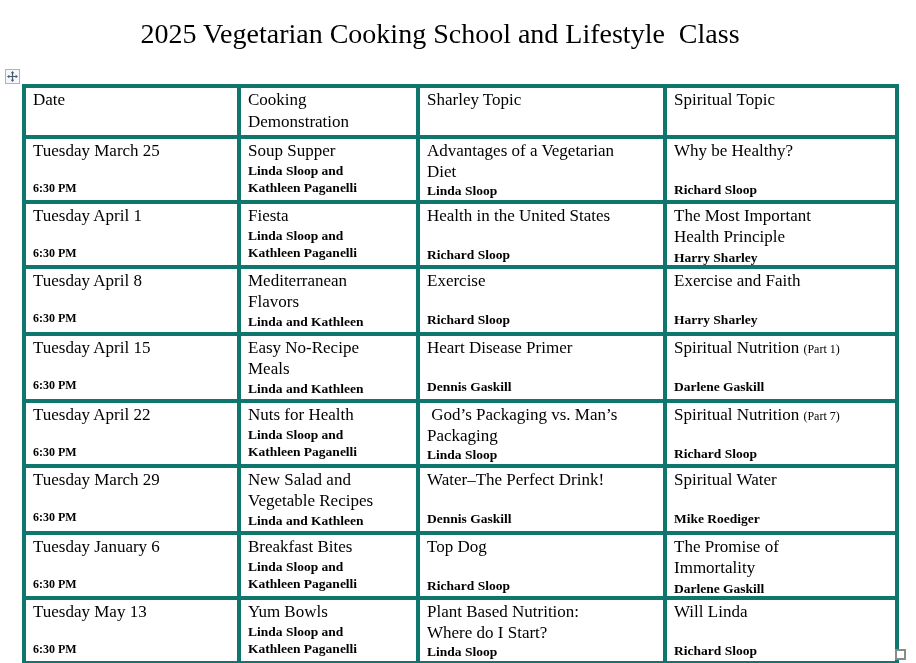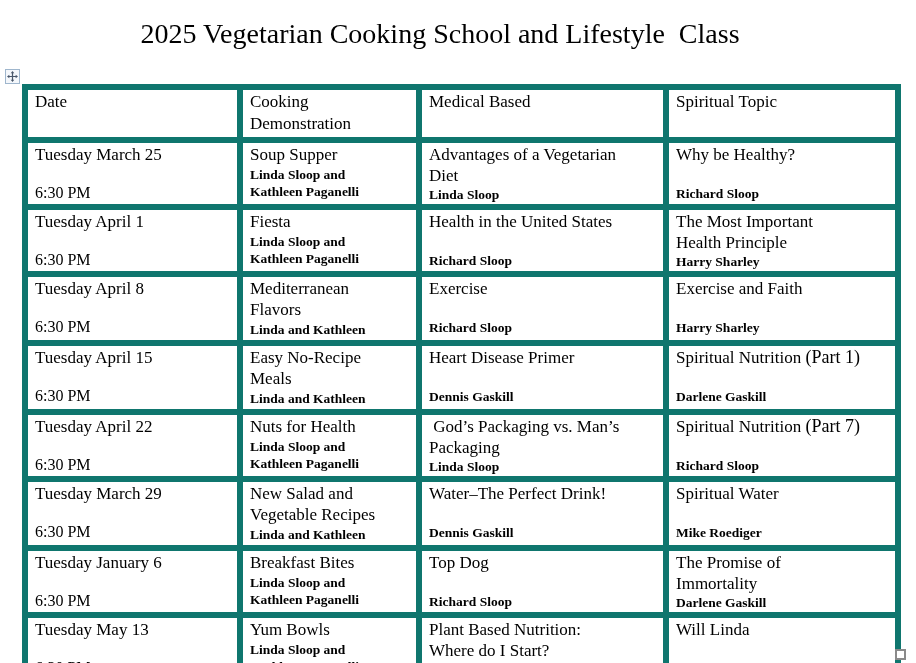--- a/index.html
+++ b/index.html
@@ -14,31 +14,31 @@
   .move-handle { position:absolute; left:5px; top:69px; width:15px; height:15px;
                  border:1px solid #9fb6cd; background:#f4f7fb;
                  display:flex; align-items:center; justify-content:center; cursor:move; }
 
   
   .resize-handle { position:absolute; left:895px; top:649px; width:11px; height:11px;
                    border:2px solid #8a8a8a; background:#fff; cursor:nwse-resize; }
 
   table.schedule { position:absolute; left:22px; top:84px; width:873px;
                    border-collapse:collapse; table-layout:fixed; }
-  th, td { border:6px solid #0f766e; vertical-align:top; text-align:left;
+  th, td { border:4px solid #0f766e; vertical-align:top; text-align:left;
            padding:1px 7px 2px 7px; overflow:hidden; font-weight:normal; }
   th { height:46px; font-size:17px; line-height:22px; white-space:pre-line; }
   tr.data-row td { height:64px;margin-left:44px; }
 
   .vcell { display:flex; flex-direction:column; justify-content:space-between; height:58px; }
   .cell-title { font-size:17px; line-height:21px; white-space:pre-line; }
-  .title-suffix { font-size:18px; }
+  .title-suffix { font-size:12px; }
   .presenter { font-size:13.5px; line-height:17px; white-space:pre-line;font-weight:bold; }
   .date-text { font-size:17px; line-height:21px; }
-  .time-text { font-size:16px; line-height:19px; }
+  .time-text { font-size:12px; line-height:19px;font-weight:bold; }
   .cook-presenter { margin-top:1px; }
 </style>
 </head>
 <body>
 
 <div class="page">
 
   <div class="page-title">2025 Vegetarian Cooking School and Lifestyle  Class</div>
 
   <div class="move-handle" title="">
@@ -52,21 +52,21 @@
       <col style="width:215px">
         <col style="width:179px">
         <col style="width:247px">
         <col style="width:232px">
     </colgroup>
     <thead>
       <tr>
         <th>Date</th>
         <th>Cooking
 Demonstration</th>
-        <th>Medical Based</th>
+        <th>Sharley Topic</th>
         <th>Spiritual Topic</th>
       </tr>
     </thead>
     <tbody>
     <tr class="data-row">
       <td>
         <div class="vcell">
           <span class="date-text">Tuesday March 25</span>
           <span class="time-text">6:30 PM</span>
         </div>

